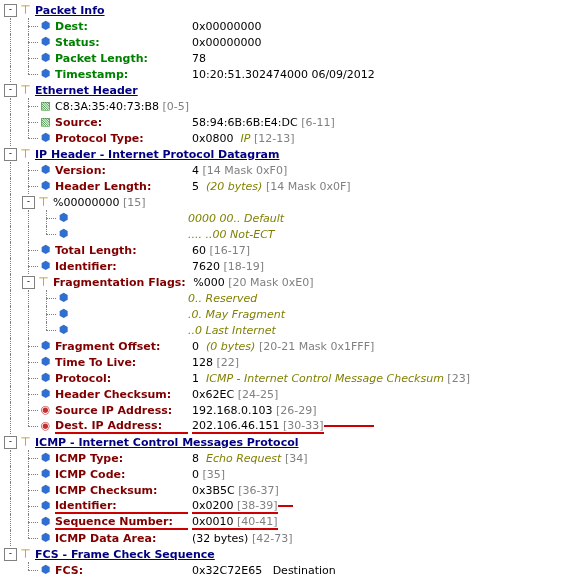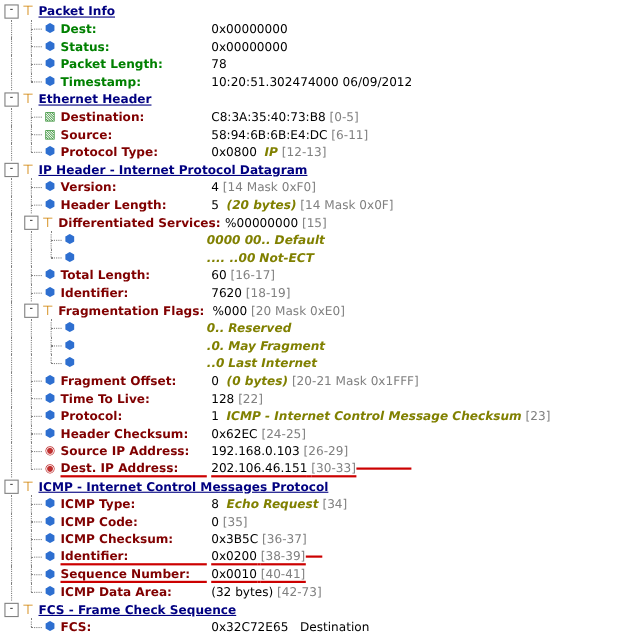--- a/index.html
+++ b/index.html
@@ -85,21 +85,21 @@
   .icon-nic { color:#2a8a2a; font-size:11px; }
   .icon-dst { color:#c03030; font-size:11px; }
   .label {
     font-weight: bold;
     margin-right: 4px;
   }
   .label-navy { color:#000080;text-align:center; }
   .label-green { color:#008000; }
   .label-maroon { color:#800000; }
   .value { color:#000000; }
-  .val-olive { color:#808000; font-style: italic; font-weight: bold; }
+  .val-olive { color:#808000; font-style: italic; }
   .val-gray { color:#808080; }
   .underline-red { border-bottom: 2px solid #cc0000; }
 </style>
 </head>
 <body>
 
 <div class="row">
   <span class="box">-</span>
   <span class="icon icon-struct">⊤</span>
   <span class="label label-navy"><u>Packet Info</u></span>
@@ -145,21 +145,20 @@
   <span class="box">-</span>
   <span class="icon icon-struct">⊤</span>
   <span class="label label-navy"><u>Ethernet Header</u></span>
 </div>
 <div class="row">
   <span class="conn">
       <span class="tree-seg vert"></span>
       <span class="tree-seg tee"></span>
     </span>
   <span class="icon icon-nic">▧</span>
-  <span class="label label-maroon" style="min-width:133px">Destination:</span>
   <span class="value">C8:3A:35:40:73:B8</span>&nbsp;
   <span class="val-gray">[0-5]</span>
 </div>
 <div class="row">
   <span class="conn">
       <span class="tree-seg vert"></span>
       <span class="tree-seg tee"></span>
     </span>
   <span class="icon icon-nic">▧</span>
   <span class="label label-maroon" style="min-width:133px">Source:</span>
@@ -203,21 +202,20 @@
   <span class="value">5</span>&nbsp;&nbsp;
   <span class="val-olive">(20 bytes)</span>&nbsp;
   <span class="val-gray">[14 Mask 0x0F]</span>
 </div>
 <div class="row">
   <span class="conn">
       <span class="tree-seg vert"></span>
     </span>
   <span class="box">-</span>
   <span class="icon icon-struct">⊤</span>
-  <span class="label label-maroon">Differentiated Services:</span>
   <span class="value">%00000000</span>&nbsp;
   <span class="val-gray">[15]</span>
 </div>
 <div class="row">
   <span class="conn">
       <span class="tree-seg vert"></span>
       <span class="tree-seg vert"></span>
       <span class="tree-seg tee"></span>
     </span>
   <span class="icon icon-cube">⬢</span>

